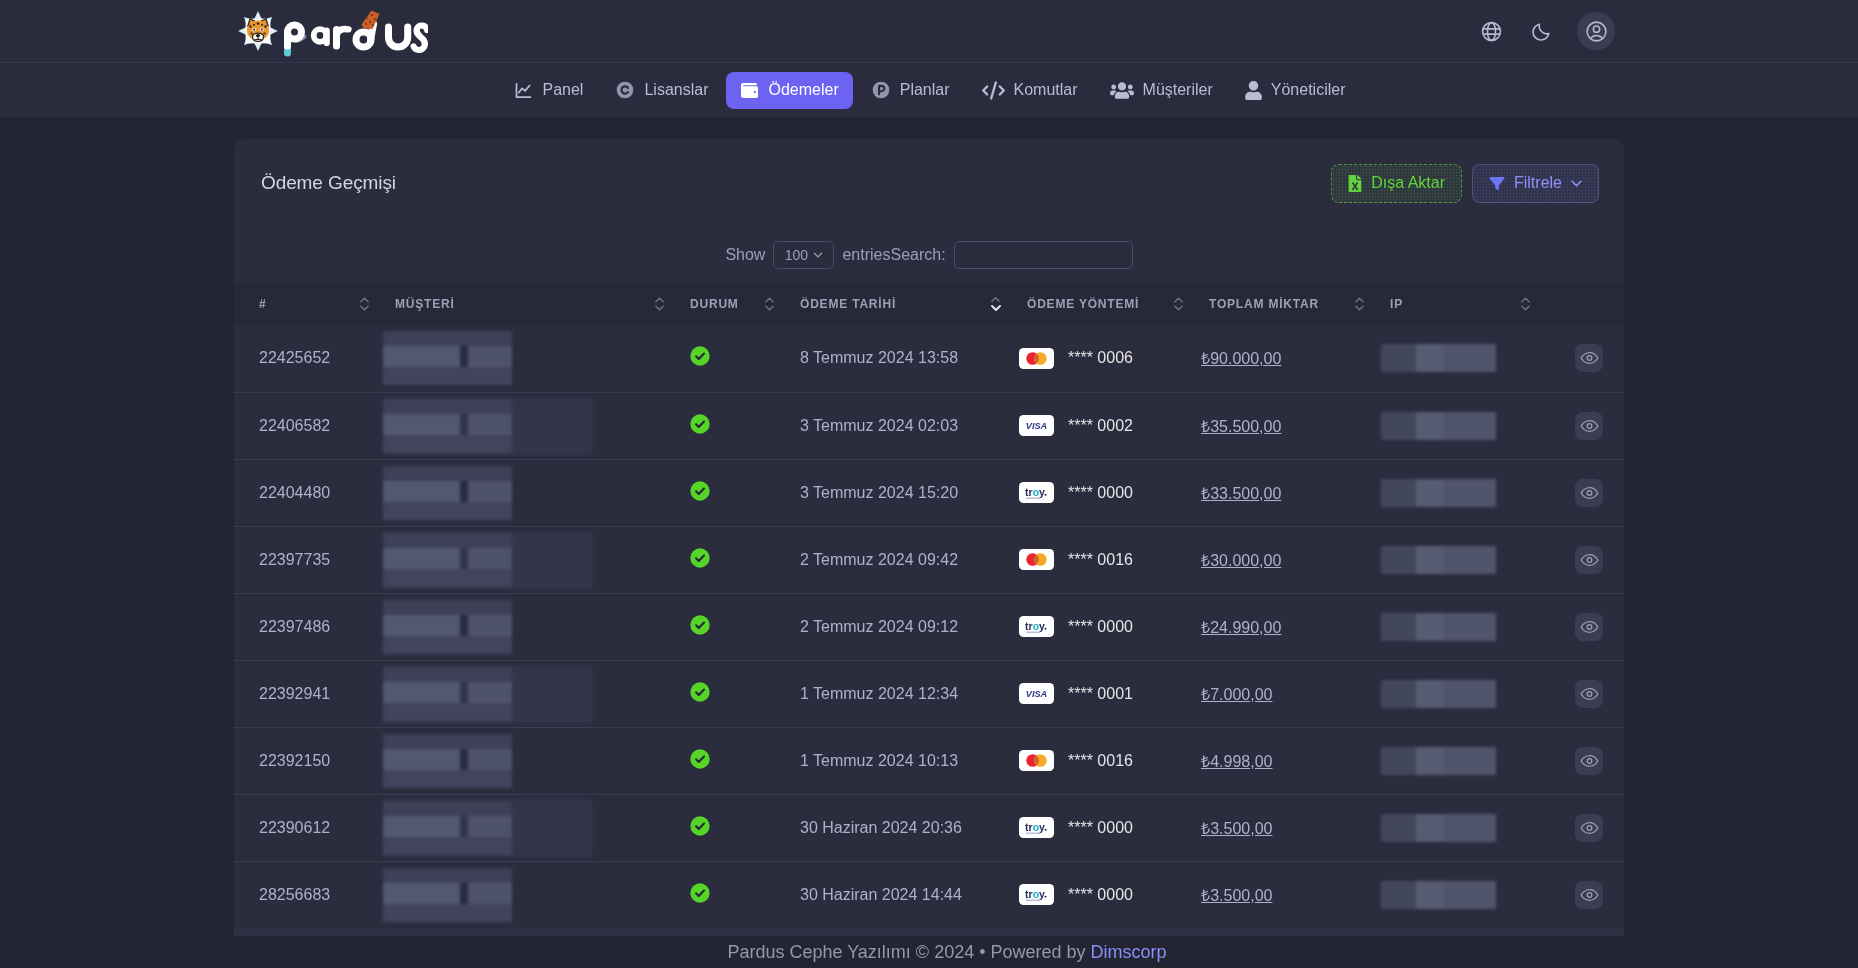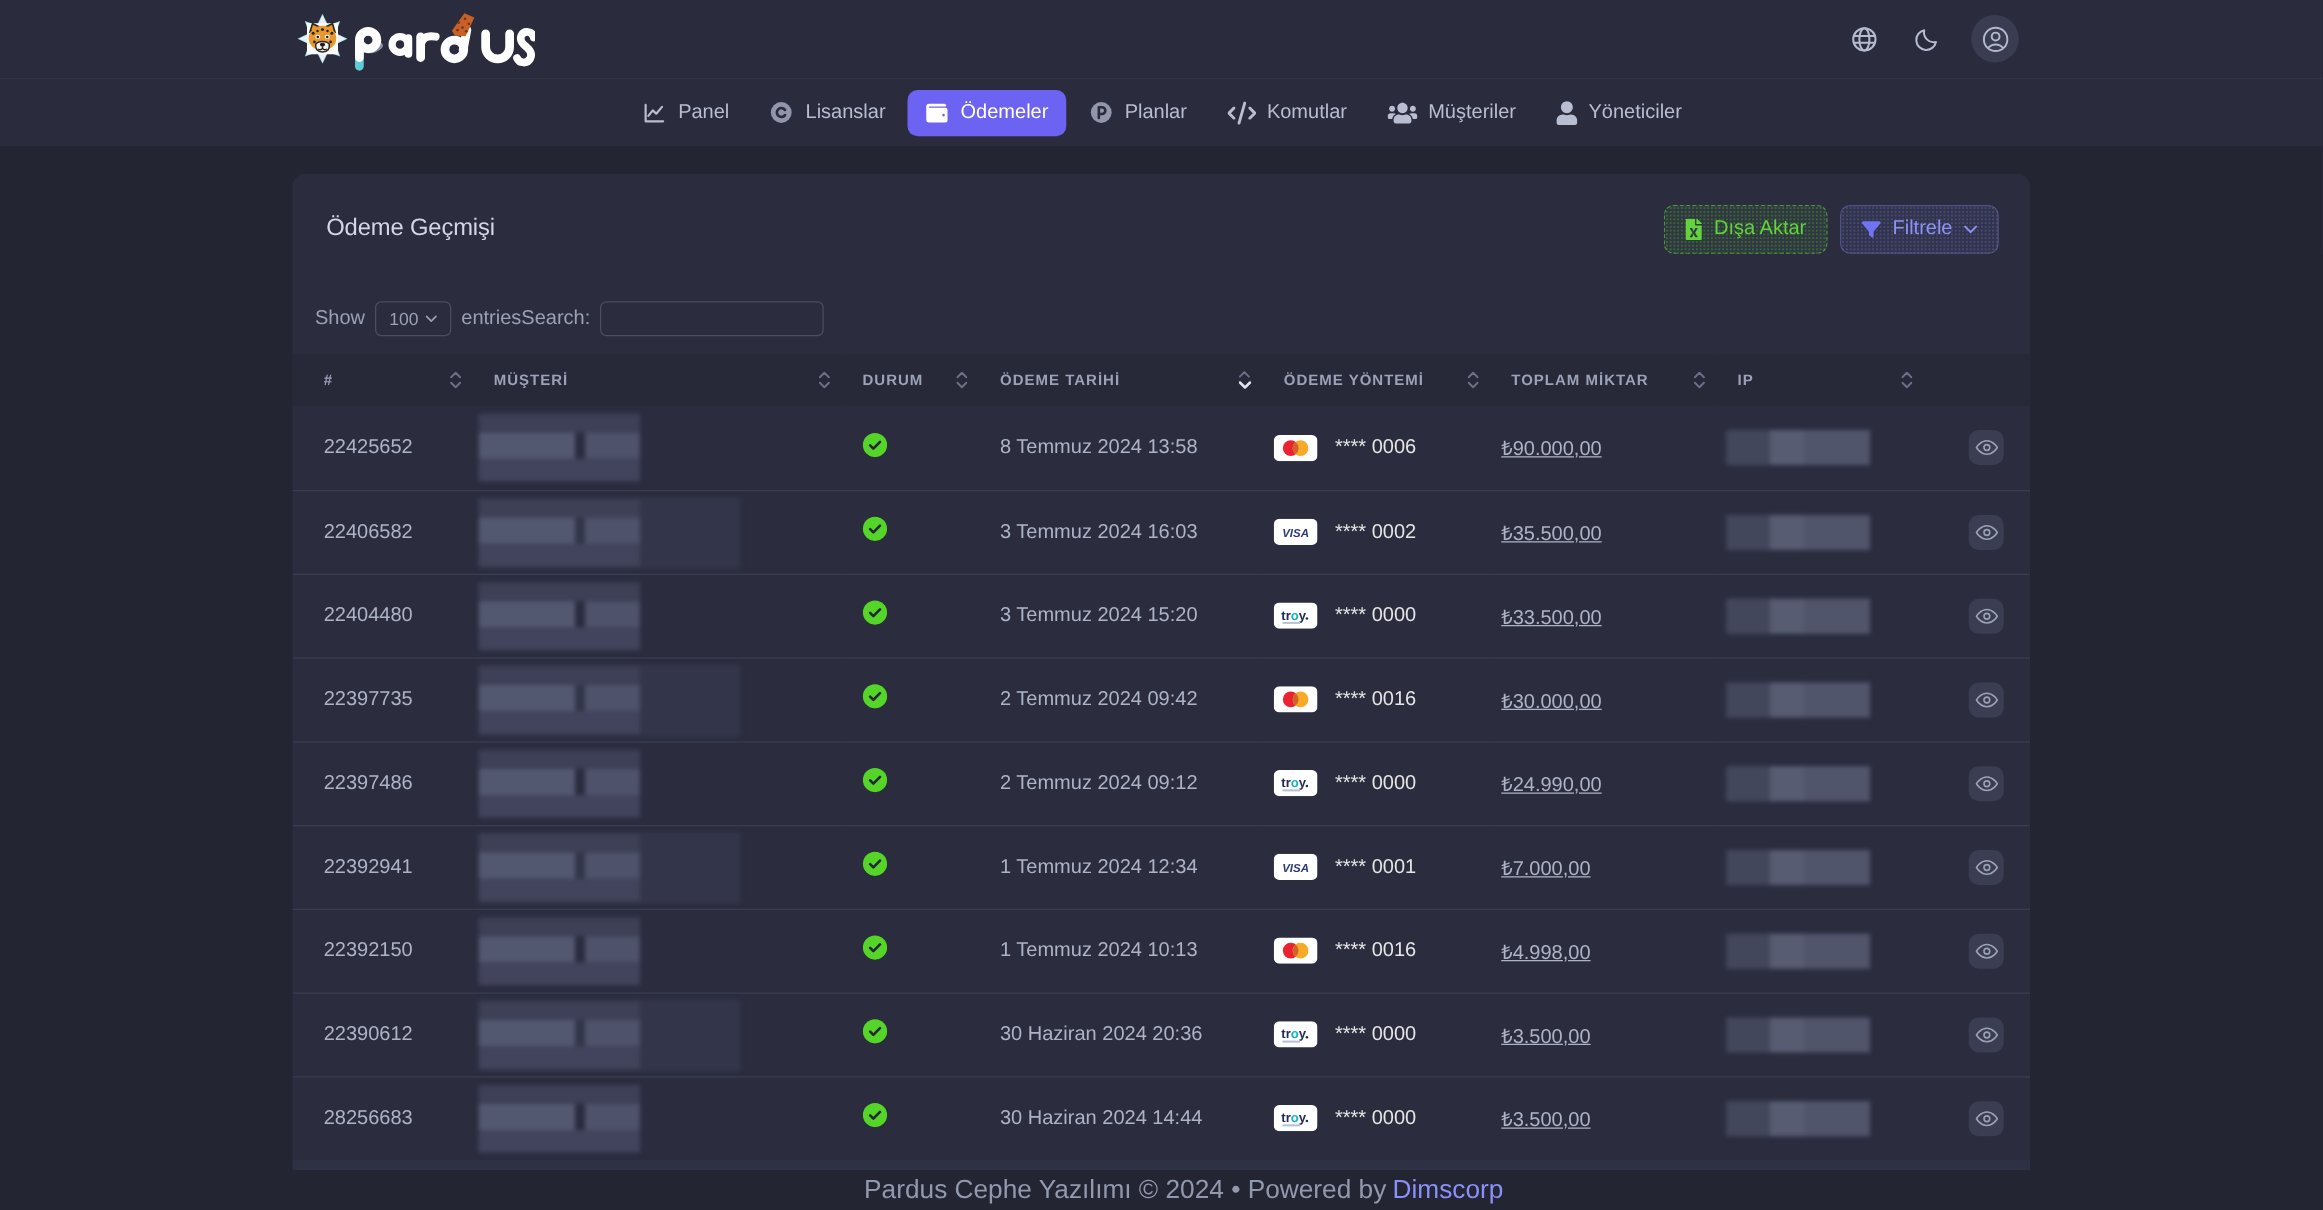--- a/index.html
+++ b/index.html
@@ -56,21 +56,21 @@
     background-size:3px 3px;
     border:1px dashed rgba(99,210,61,0.6);
   }
   .btn-filter {
     color:#8d92f7; background-color:rgba(141,146,247,0.08);
     background-image:radial-gradient(circle, rgba(141,146,247,0.22) 0.6px, transparent 0.9px);
     background-size:3px 3px;
     border:1px solid rgba(141,146,247,0.3);
   }
   .controls {
-    display:flex; align-items:center; justify-content:flex-start;
+    display:flex; align-items:center; justify-content:center;
     height:56px; padding:0 18px;
   }
   .show-wrap { display:flex; align-items:center; gap:8px; font-size:16px; color:#9aa0b5; }
   .select-box {
     width:61px; height:28px; border:1px solid #4a4d63; border-radius:5px;
     display:flex; align-items:center; justify-content:center; gap:5px;
     color:#9aa0b5; font-size:14px; background:transparent;
   }
   .search-wrap { display:flex; align-items:center; gap:8px; font-size:16px; color:#9aa0b5; }
   .search-input {
@@ -107,21 +107,21 @@
   }
   .pm { display:flex; align-items:center; gap:14px; }
   .muted { color:#e5e5e5; }
   .eye-btn {
     width:28px; height:28px; border-radius:8px; background:#3b3e52;
     display:flex; align-items:center; justify-content:center; margin-left:19px;
   }
   .tail-strip { height:8px; background:#2e3143; }
   footer {
     height:32px; display:flex; align-items:center; justify-content:center;
-    font-size:21px; color:#9298ad; gap:5px;margin-left:36px;
+    font-size:18px; color:#9298ad; gap:5px;margin-left:36px;
   }
   footer .dim { color:#8b8ff8; }
 </style>
 </head>
 <body>
 <div class="topbar">
   <div class="topbar-inner">
     <div class="brand">
       <svg width="40" height="40" viewBox="0 0 40 40" style="margin-left:4px">
         <g>
@@ -396,21 +396,21 @@
                 <i class="a"></i>
                 <i class="b"></i>
                 <i class="b2"></i>
                 <i class="c"></i>
               </div>
             </td>
           <td><svg width="20" height="20" viewBox="0 0 20 20">
                 <circle cx="10" cy="10" r="9.7" fill="#55d528"></circle>
                 <path d="M6.1 10.3l2.6 2.6 5.3-5.4" stroke="#242735" stroke-width="2.1" fill="none" stroke-linecap="round" stroke-linejoin="round"></path>
               </svg></td>
-          <td>3 Temmuz 2024 16:03</td>
+          <td>3 Temmuz 2024 02:03</td>
           <td>
               <div class="pm">
                 <svg width="35" height="21" viewBox="0 0 35 21">
                   <rect width="35" height="21" rx="4.5" fill="#fff"></rect>
                   <text x="17.5" y="14.3" font-size="9.2" font-weight="bold" font-style="italic" fill="#2c3a80" text-anchor="middle" font-family="Liberation Sans, sans-serif">VISA</text>
                 </svg>
                 <span class="muted">**** 0002</span>
               </div>
             </td>
           <td>₺35.500,00</td>

